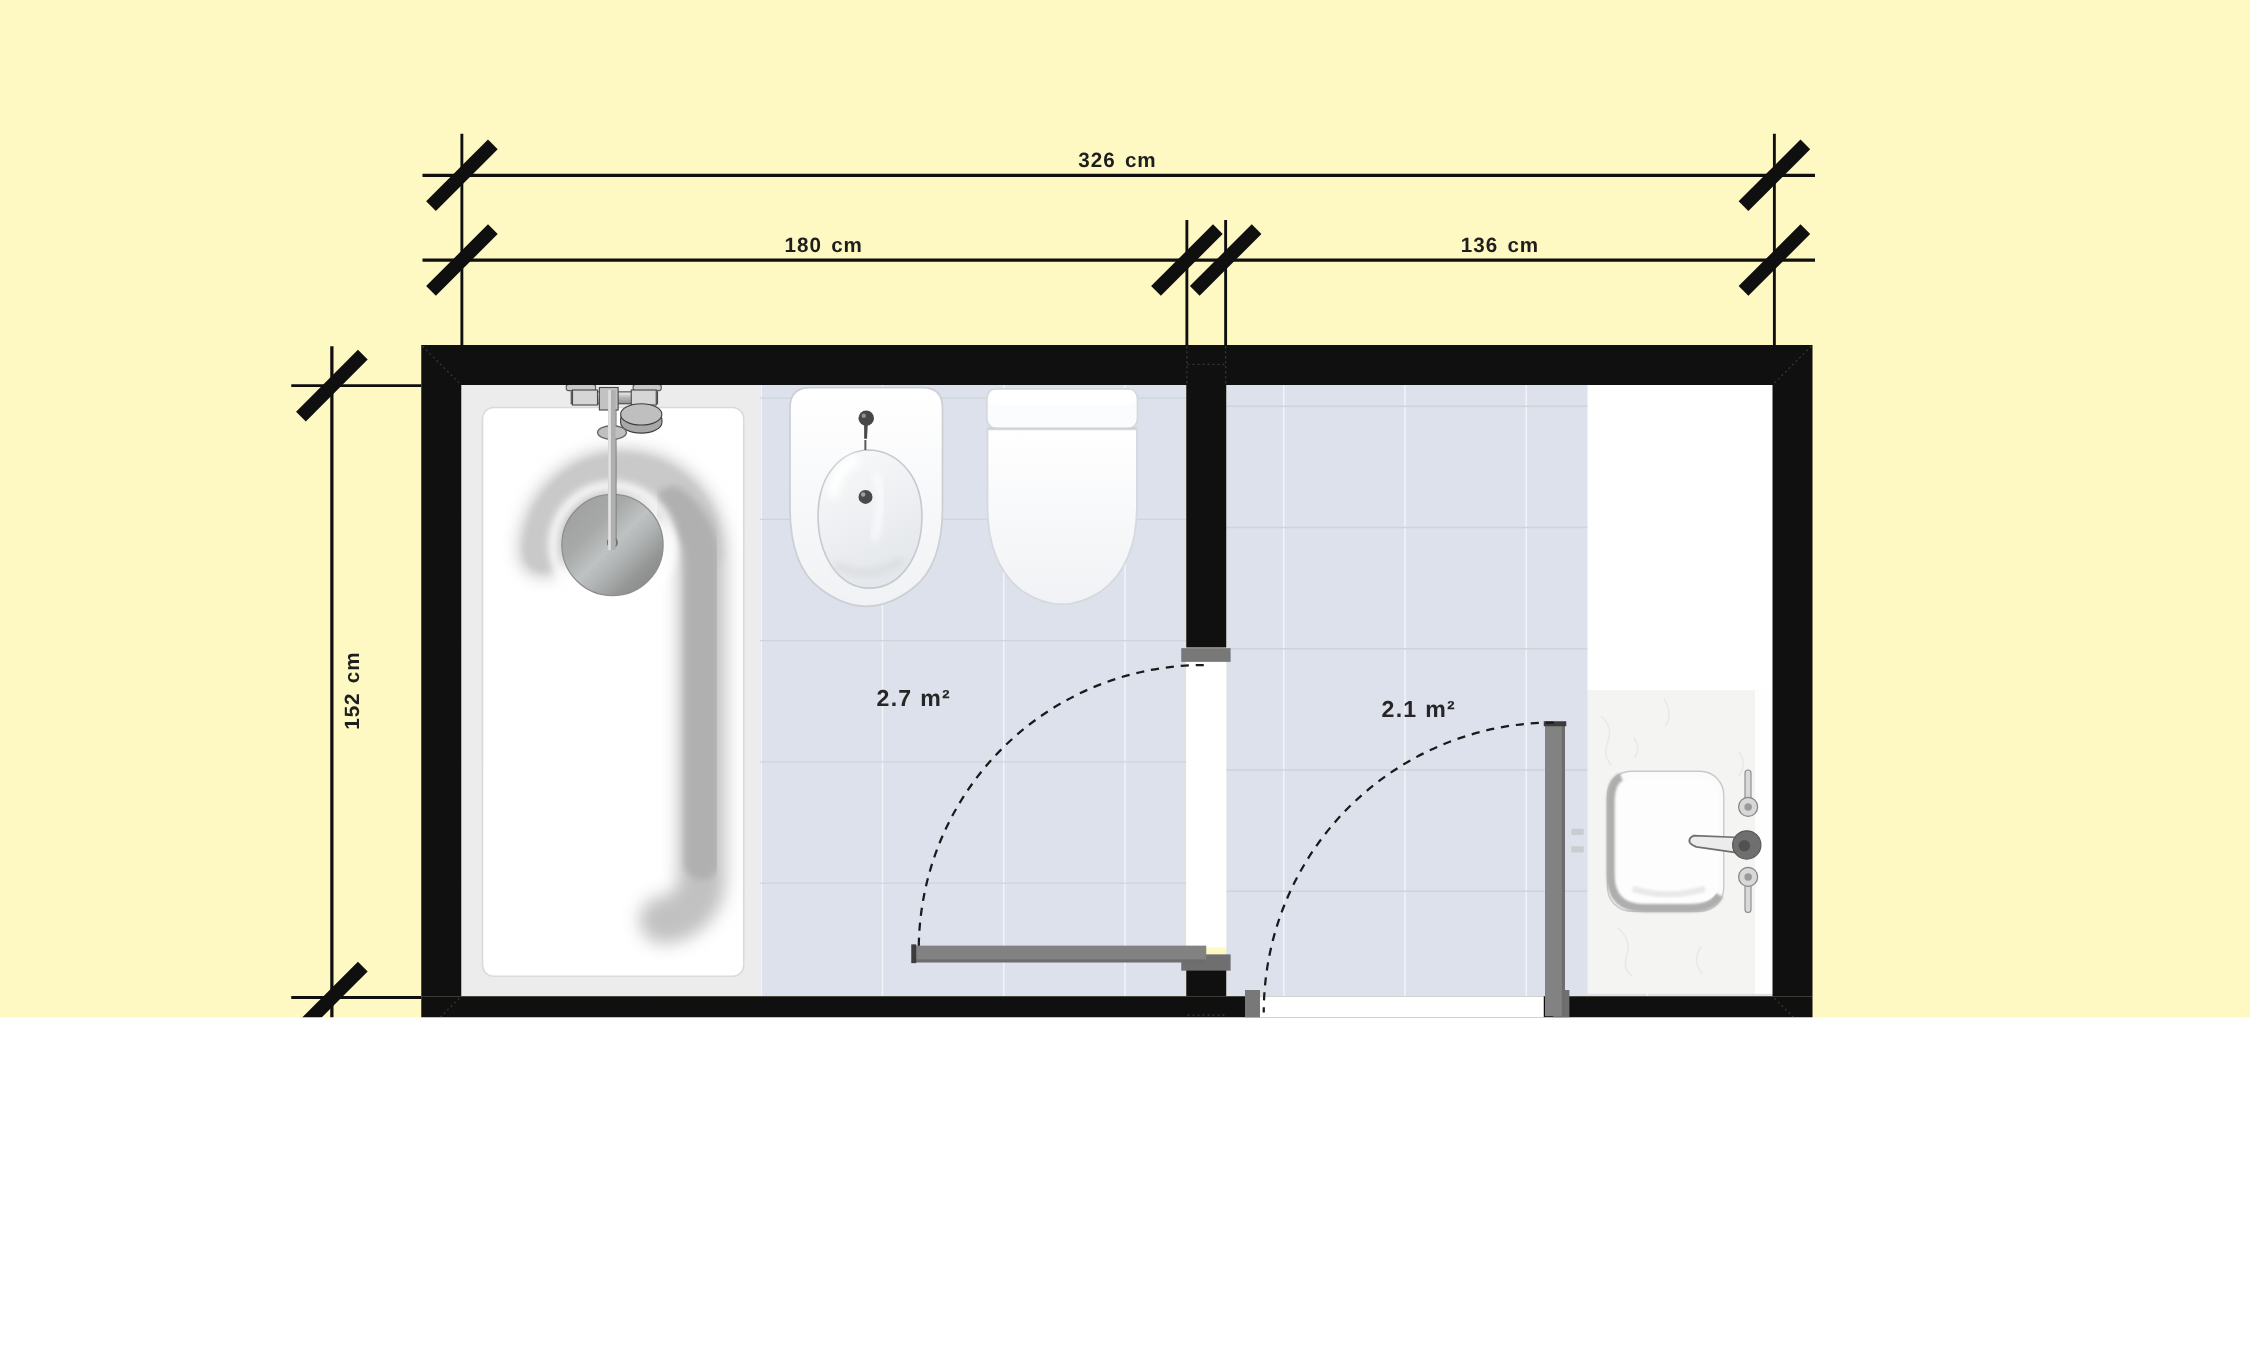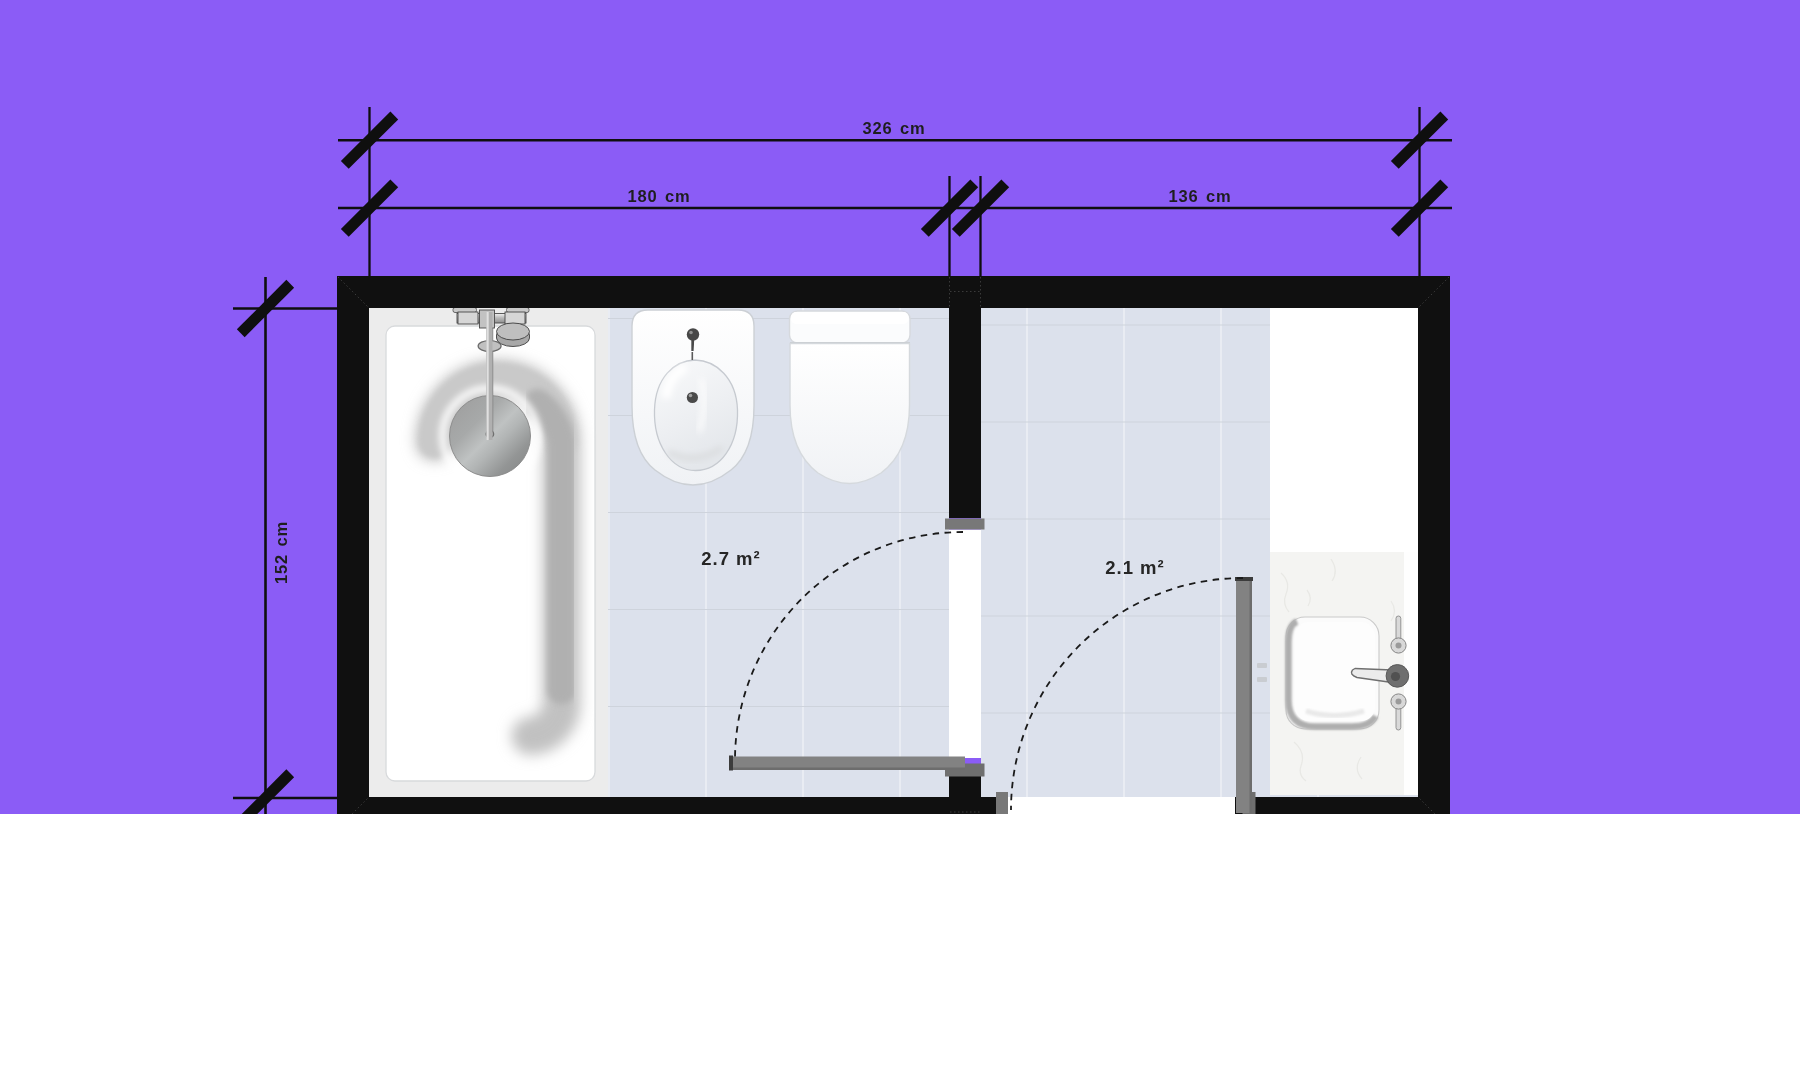--- a/index.html
+++ b/index.html
@@ -1,16 +1,16 @@
 <!DOCTYPE html>
 <html><head>
 <meta charset="utf-8">
 <style>
   html,body{margin:0;padding:0;background:#ffffff;}
-  .canvas{position:relative;width:1800px;height:814px;background:#8b5cf6;overflow:hidden;}
+  .canvas{position:relative;width:1800px;height:814px;background:#fef9c3;overflow:hidden;}
   svg{position:absolute;left:0;top:0;}
   text{font-family:"Liberation Sans", sans-serif;}
 </style>
 </head>
 <body>
 <div class="canvas">
 <svg width="1800" height="1090" viewBox="0 0 1800 1090">
 <defs>
   <linearGradient id="chrome" x1="0" y1="0" x2="0" y2="1">
     <stop offset="0" stop-color="#f2f2f2"></stop>

